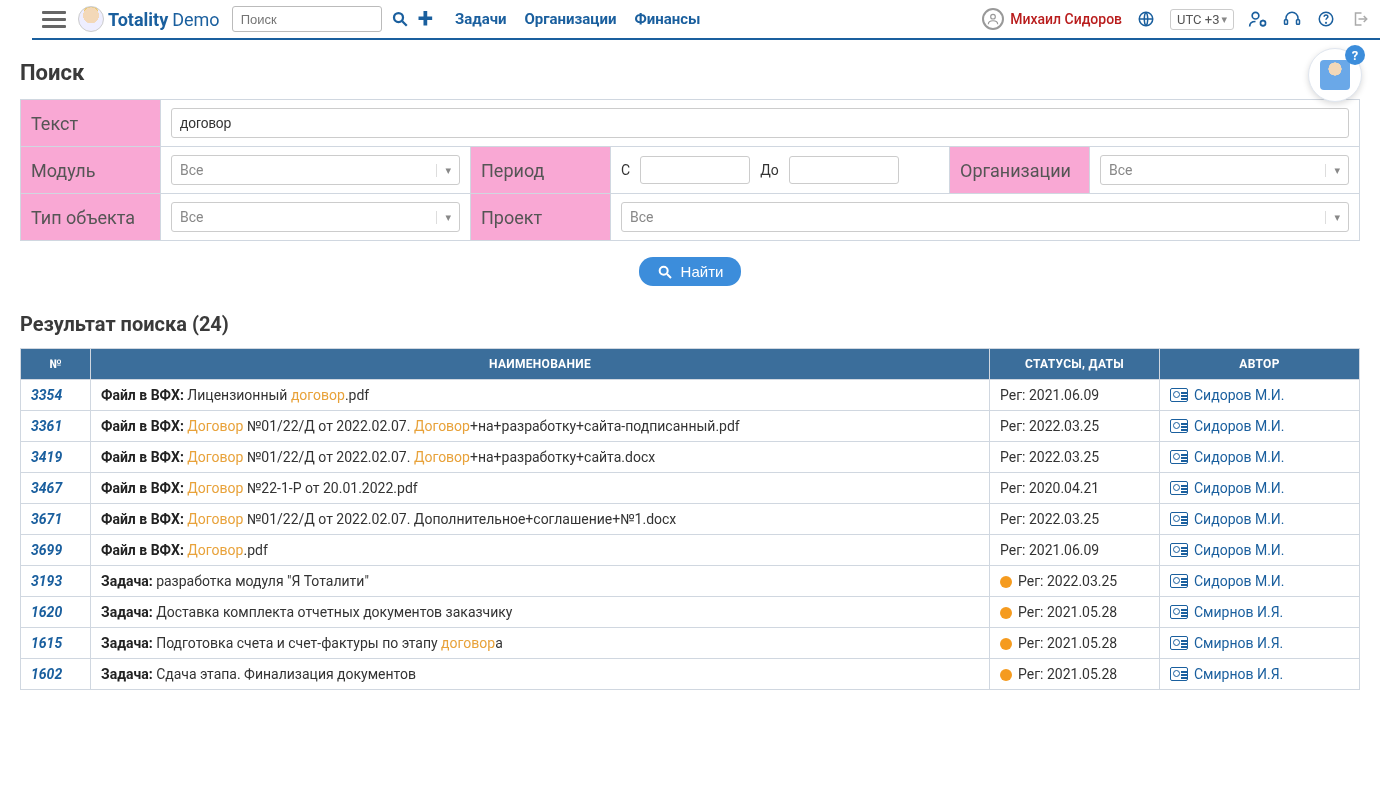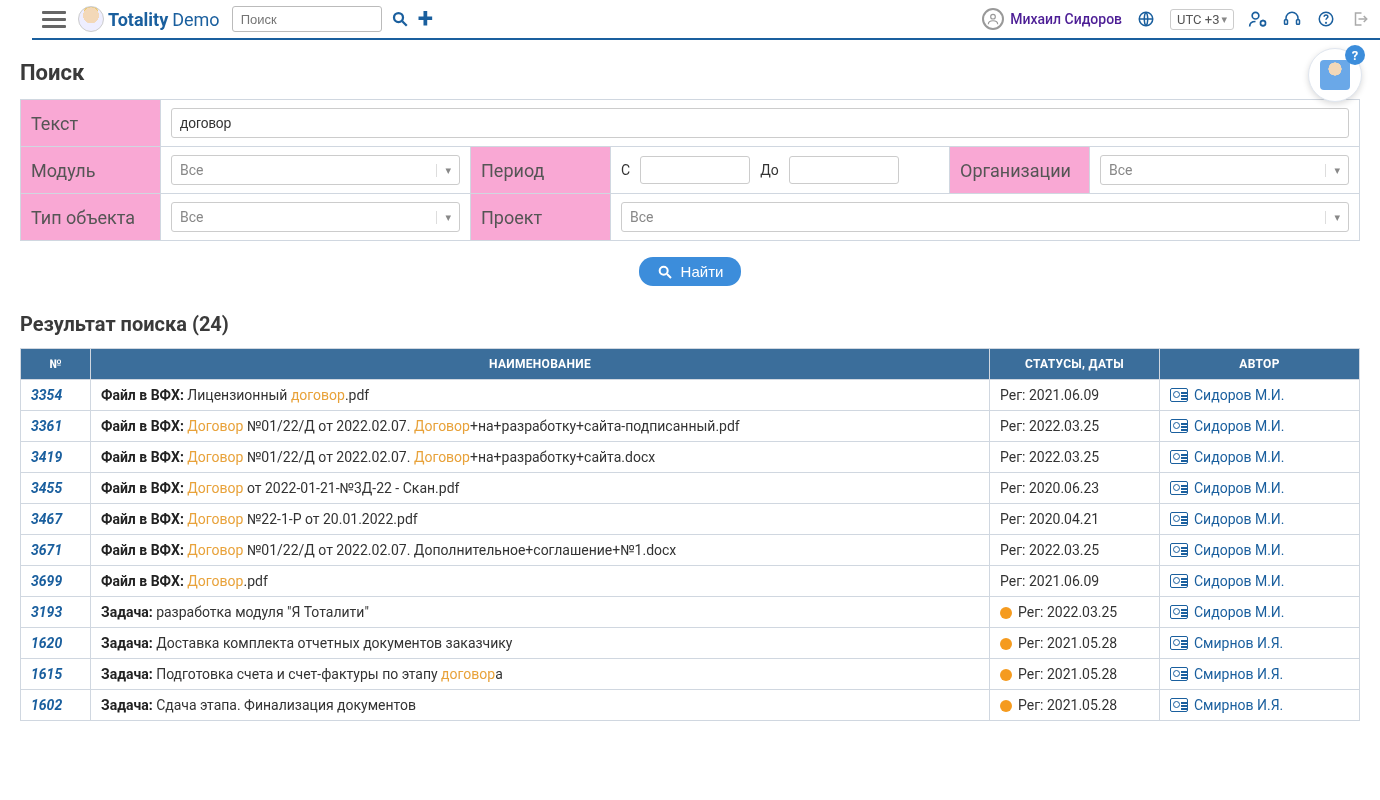--- a/index.html
+++ b/index.html
@@ -41,21 +41,21 @@
     display:flex; align-items:center; gap:8px;
   }
   .topsearch input {
     width: 150px; height:26px; border:1px solid #bbb; border-radius:3px; padding:0 8px; font-size:13px;
   }
   .icon-btn { width:20px; height:20px; display:inline-flex; align-items:center; justify-content:center; cursor:pointer; color:#1a5f9e; }
   .plus-btn { font-size:28px; font-weight:bold; color:#1a5f9e; cursor:pointer; line-height:1;}
   .navlinks { display:flex; gap:18px; margin-left:10px;}
   .navlinks a { color:#1a5f9e; font-weight:bold; font-size:15px; text-decoration:none; cursor:pointer;}
   .topbar-right { margin-left:auto; display:flex; align-items:center; gap:14px; }
-  .user-chip { display:flex; align-items:center; gap:6px; color:#4c1d95; font-weight:500; cursor:pointer;}
+  .user-chip { display:flex; align-items:center; gap:6px; color:#b91c1c; font-weight:500; cursor:pointer;}
   .user-chip .uavatar { width:22px;height:22px;border-radius:50%;border:2px solid #999; display:flex;align-items:center;justify-content:center;}
   .tz-select { display:flex; align-items:center; gap:2px; border:1px solid #ccc; border-radius:3px; padding:2px 6px; font-size:13px; color:#555; cursor:pointer;}
   .tz-select .caret { color:#1a5f9e;}
   .top-icon { width:20px;height:20px; display:inline-flex;align-items:center;justify-content:center; color:#1a5f9e; cursor:pointer;}
   .top-icon.grey{color:#aaa;}
 
   
   .page { padding: 20px; }
   h1 { font-size:22px; font-weight:bold; color:#3a3a3a; margin:0 0 14px 0; }
 
@@ -149,20 +149,25 @@
   <div class="topsearch">
     <input type="text" placeholder="Поиск" style="">
     <span class="icon-btn">
       <svg width="18" height="18" viewBox="0 0 24 24" fill="none" stroke="currentColor" stroke-width="3">
           <circle cx="10" cy="10" r="6"></circle>
           <line x1="15" y1="15" x2="21" y2="21"></line>
         </svg>
     </span>
     <span class="plus-btn">+</span>
   </div>
+  <div class="navlinks">
+    <a>Задачи</a>
+    <a>Организации</a>
+    <a>Финансы</a>
+  </div>
   <div class="topbar-right">
     <div class="user-chip">
       <span class="uavatar">
         <svg width="14" height="14" viewBox="0 0 24 24" fill="none" stroke="#999" stroke-width="2">
             <circle cx="12" cy="8" r="4"></circle>
             <path d="M4 21c0-4 4-6 8-6s8 2 8 6"></path>
           </svg>
       </span>
       <span>Михаил Сидоров</span>
     </div>
@@ -332,31 +337,20 @@
           <td class="row-title"><span class="prefix">Файл в ВФХ:</span> <span><span class="hl">Договор</span> №01/22/Д от 2022.02.07. <span class="hl">Договор</span>+на+разработку+сайта.docx</span></td>
           <td class="status-cell"><span>Рег: 2022.03.25</span></td>
           <td>
             <div class="author-cell">
               <span class="person-icon"></span>
               <a class="auth-link">Сидоров М.И.</a>
             </div>
           </td>
         </tr>
         <tr>
-          <td class="col-no"><a class="id-link">3455</a></td>
-          <td class="row-title"><span class="prefix">Файл в ВФХ:</span> <span><span class="hl">Договор</span> от 2022-01-21-№3Д-22 - Скан.pdf</span></td>
-          <td class="status-cell"><span>Рег: 2020.06.23</span></td>
-          <td>
-            <div class="author-cell">
-              <span class="person-icon"></span>
-              <a class="auth-link">Сидоров М.И.</a>
-            </div>
-          </td>
-        </tr>
-        <tr>
           <td class="col-no"><a class="id-link">3467</a></td>
           <td class="row-title"><span class="prefix">Файл в ВФХ:</span> <span><span class="hl">Договор</span> №22-1-Р от 20.01.2022.pdf</span></td>
           <td class="status-cell"><span>Рег: 2020.04.21</span></td>
           <td>
             <div class="author-cell">
               <span class="person-icon"></span>
               <a class="auth-link">Сидоров М.И.</a>
             </div>
           </td>
         </tr>

